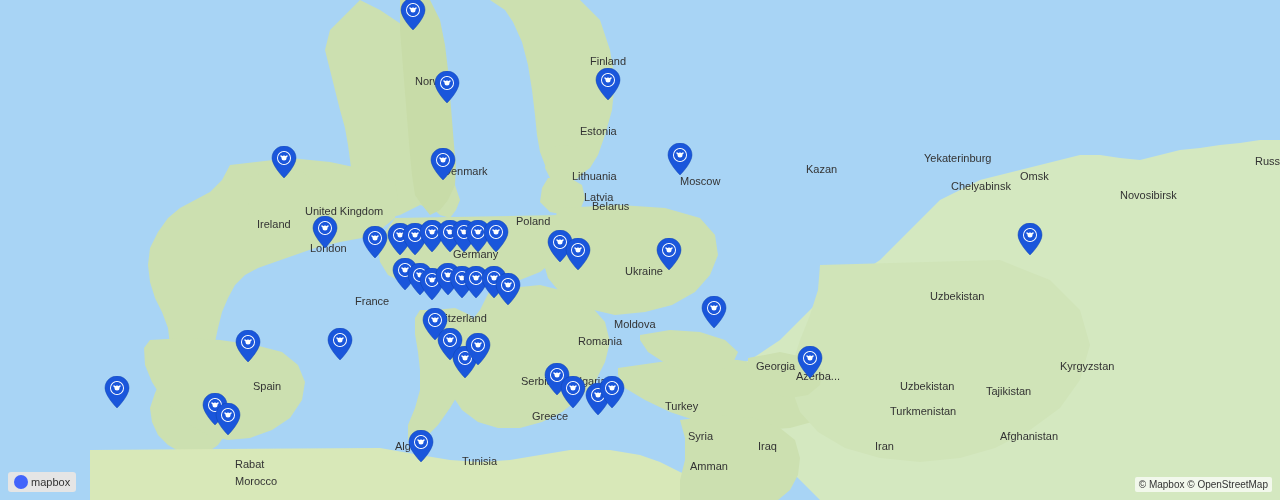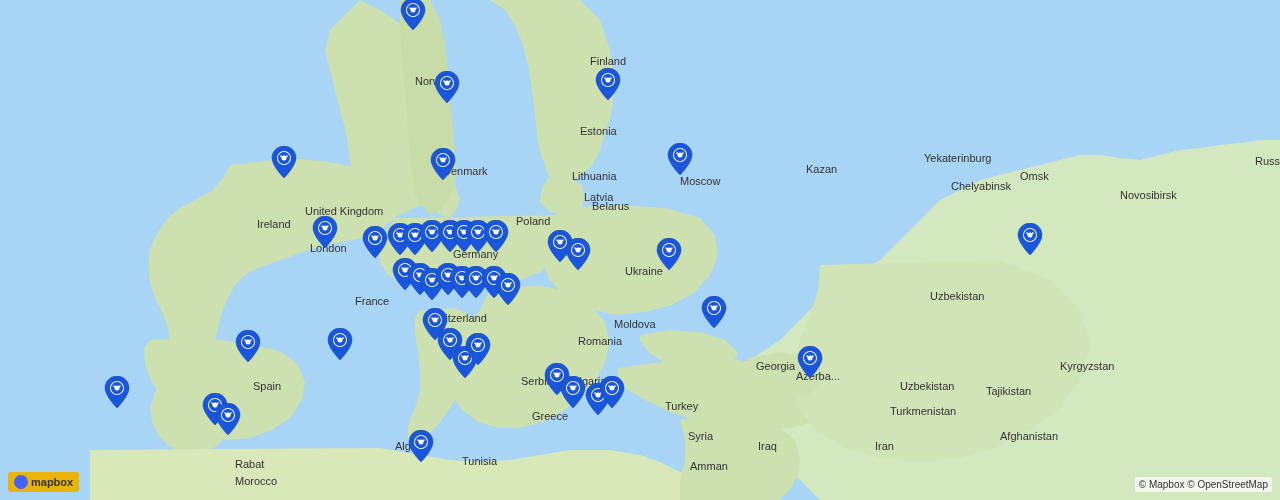--- a/index.html
+++ b/index.html
@@ -50,25 +50,25 @@
     .map-pin svg {
       width: 100%;
       height: 100%;
     }
 
     
     #mapbox-logo {
       position: absolute;
       bottom: 8px;
       left: 8px;
-      background: #eab308;
+      background: #e5e5e5;
       border-radius: 3px;
       padding: 3px 6px;
       font-size: 11px;
-      font-weight: bold;
+      font-weight: normal;
       color: #333;
       display: flex;
       align-items: center;
       gap: 3px;
     }
 
     #mapbox-logo .logo-icon {
       width: 14px;
       height: 14px;
       background: #4264fb;

